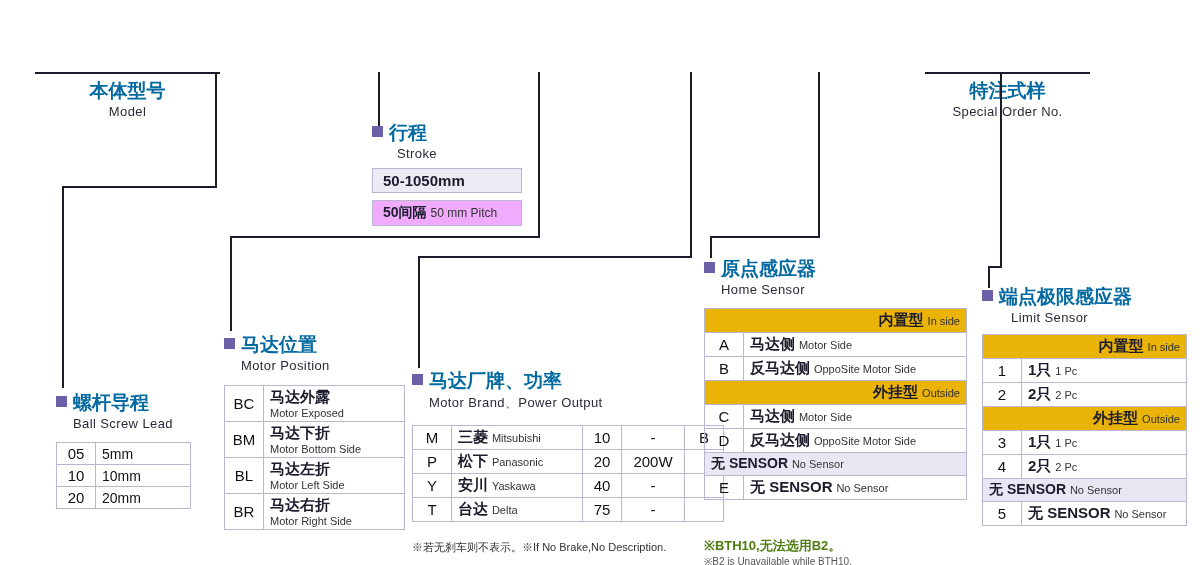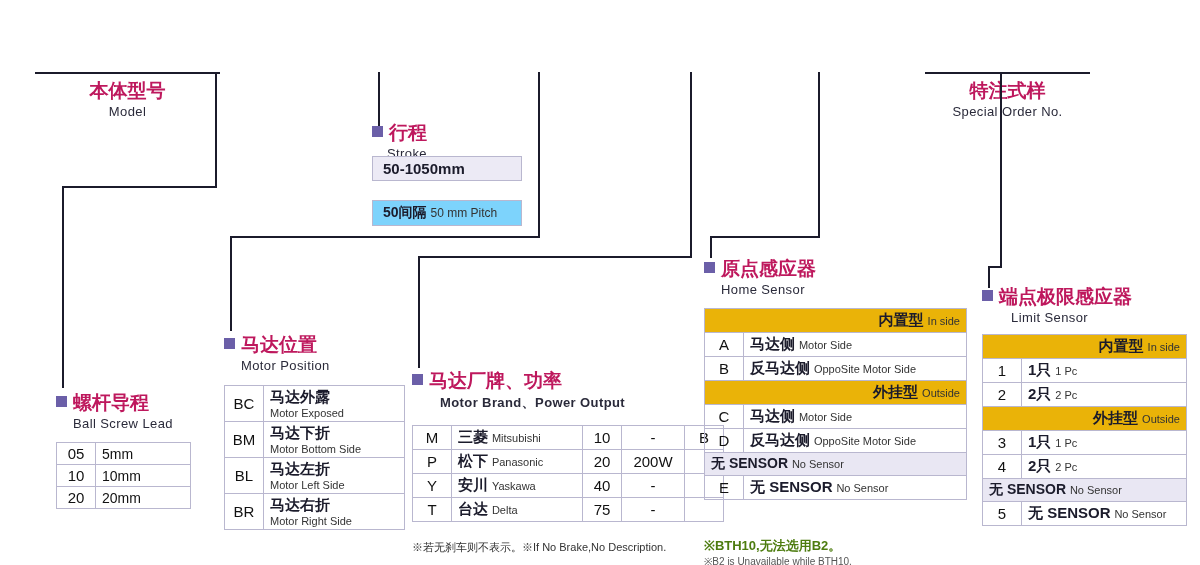--- a/index.html
+++ b/index.html
@@ -14,21 +14,21 @@
   .partnum{
     position:absolute;left:0;top:2px;width:1200px;text-align:center;
     font-size:62px;letter-spacing:1px;font-weight:400;color:#111;
     font-family:"Liberation Sans", sans-serif;white-space:nowrap;
   }
   .partnum .seg{display:inline-block;}
   .partnum .dash{display:inline-block;padding:0 4px;}
 
   
   .lbl{position:absolute;}
-  .lbl .cn{font-size:19px;font-weight:bold;color:#be185d;white-space:nowrap;line-height:1.15;}
+  .lbl .cn{font-size:19px;font-weight:bold;color:#0369a1;white-space:nowrap;line-height:1.15;}
   .lbl .cn .sq{display:inline-block;width:11px;height:11px;background:#6b5fa8;margin-right:6px;vertical-align:2px;}
   .lbl .en{font-size:13px;color:#2a2a3a;white-space:nowrap;letter-spacing:.4px;margin-top:2px;}
   .lbl.center{text-align:center;}
 
   
   .ln{position:absolute;background:#1b1b2b;}
   .lnh{height:1.5px;}
   .lnv{width:1.5px;}
 
   
@@ -39,21 +39,21 @@
   .tbl .v{color:#111;}
   .cnv{font-size:15px;font-weight:bold;color:#1b1b2b;}
   .env{font-size:11px;color:#333;font-weight:normal;}
   .hdr td{background:#eab308;text-align:right;font-weight:bold;color:#1b1b2b;font-size:15px;}
   .hdr td .en2{font-weight:normal;font-size:11px;color:#333;}
   .nosensor td{background:#e9e7f3;font-weight:bold;color:#1b1b2b;}
   .nosensor td .en2{font-weight:normal;font-size:11px;color:#333;}
 
   
   .strokebox{position:absolute;border:1px solid #b9b7cf;background:#eceaf5;font-size:15px;font-weight:bold;color:#1b1b2b;padding:3px 10px;white-space:nowrap;}
-  .strokebox2{position:absolute;border:1px solid #b9b7cf;background:#7dd3fc;font-size:14px;font-weight:bold;color:#1b1b2b;padding:3px 10px;white-space:nowrap;}
+  .strokebox2{position:absolute;border:1px solid #b9b7cf;background:#f0abfc;font-size:14px;font-weight:bold;color:#1b1b2b;padding:3px 10px;white-space:nowrap;}
   .strokebox2 .en3{font-weight:normal;font-size:12px;color:#333;}
 
   .note{position:absolute;font-size:11px;color:#333;white-space:nowrap;}
   .note-red{position:absolute;font-size:13px;color:#4d7c0f;font-weight:bold;white-space:nowrap;}
   .note-red2{position:absolute;font-size:10px;color:#555;white-space:nowrap;}
 </style>
 </head>
 <body>
 
 <div class="stage">
@@ -67,23 +67,23 @@
 
   <div class="ln lnh" style="left:925px;top:72px;width:165px;"></div>
   <div class="lbl center" style="left:915px;top:80px;width:185px;">
     <div class="cn">特注式样</div>
     <div class="en">Special Order No.</div>
   </div>
 
   <div class="ln lnv" style="left:378px;top:72px;height:54px;"></div>
   <div class="lbl" style="left:372px;top:122px;">
     <div class="cn"><span class="sq"></span><span>行程</span></div>
-    <div class="en" style="margin-left:15px;">Stroke</div>
-  </div>
-  <div class="strokebox" style="left:372px;top:156px;width:128px;">50-1050mm</div>
+    <div class="en" style="margin-left:25px;">Stroke</div>
+  </div>
+  <div class="strokebox" style="left:372px;top:168px;width:128px;">50-1050mm</div>
   <div class="strokebox2" style="left:372px;top:200px;width:128px;">
     <span>50间隔</span>
     <span class="en3">50 mm Pitch</span>
   </div>
 
   <div class="ln lnv" style="left:215px;top:72px;height:115px;"></div>
   <div class="ln lnh" style="left:62px;top:186px;width:155px;"></div>
   <div class="ln lnv" style="left:62px;top:186px;height:202px;"></div>
   <div class="lbl" style="left:56px;top:392px;">
     <div class="cn"><span class="sq"></span><span>螺杆导程</span></div>
@@ -144,21 +144,21 @@
       </td>
     </tr>
   </tbody>
     </table>
 
   <div class="ln lnv" style="left:690px;top:72px;height:185px;"></div>
   <div class="ln lnh" style="left:418px;top:256px;width:274px;"></div>
   <div class="ln lnv" style="left:418px;top:256px;height:112px;"></div>
   <div class="lbl" style="left:412px;top:370px;">
     <div class="cn"><span class="sq"></span><span>马达厂牌、功率</span></div>
-    <div class="en" style="margin-left:28px;font-weight:bold;">Motor Brand、Power Output</div>
+    <div class="en" style="margin-left:17px;">Motor Brand、Power Output</div>
   </div>
   <table class="tbl" style="left:412px;top:425px;">
     <tbody>
         <tr>
       <td class="k">M</td>
       <td class="v" style="width:118px;">
         <span class="cnv">三菱</span>
         <span class="env">Mitsubishi</span>
       </td>
       <td class="k">10</td>

